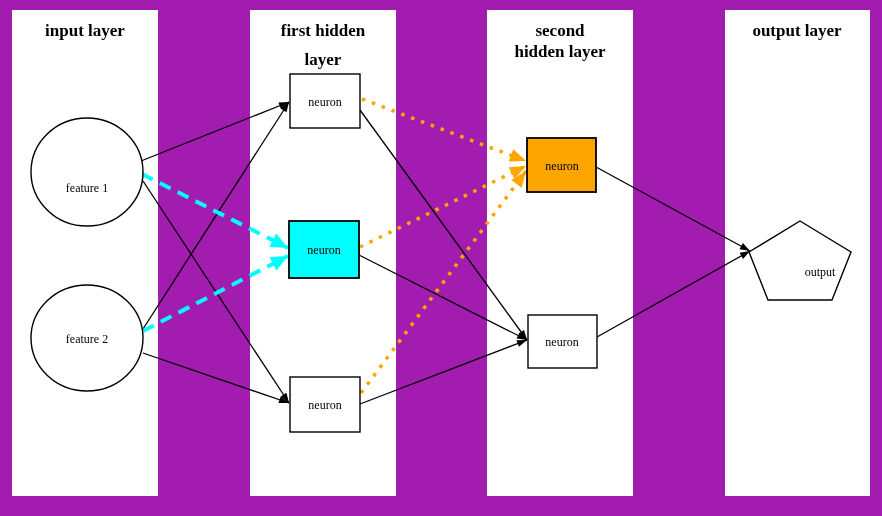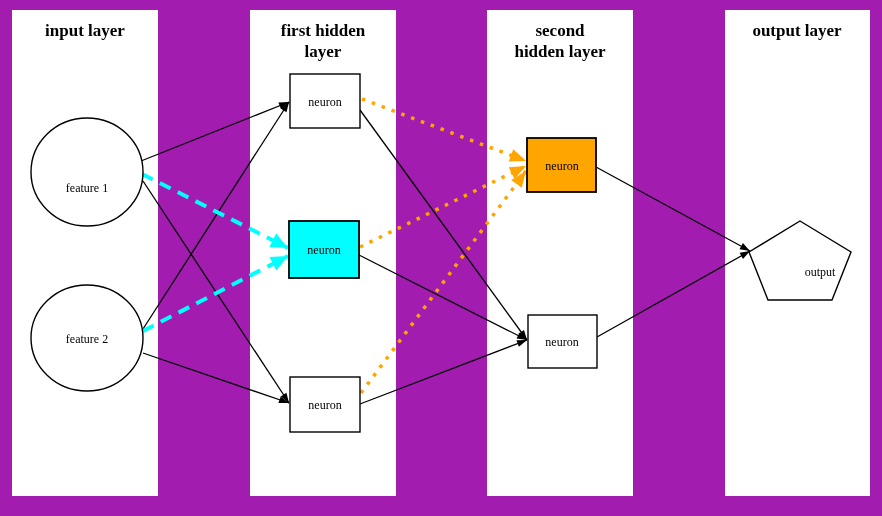--- a/index.html
+++ b/index.html
@@ -64,21 +64,21 @@
       <rect x="290" y="74" width="70" height="54" fill="#ffffff" stroke="#000000" stroke-width="1.4"></rect>
       <rect x="289" y="221" width="70" height="57" fill="#00ffff" stroke="#000000" stroke-width="1.8"></rect>
       <rect x="290" y="377" width="70" height="55" fill="#ffffff" stroke="#000000" stroke-width="1.4"></rect>
       <rect x="527" y="138" width="69" height="54" fill="#ffa500" stroke="#000000" stroke-width="1.8"></rect>
       <rect x="528" y="315" width="69" height="53" fill="#ffffff" stroke="#000000" stroke-width="1.4"></rect>
       <polygon points="800,221 851,252 832,300 768,300 749,252" fill="#ffffff" stroke="#000000" stroke-width="1.4"></polygon>
     </svg>
 
   <div class="lbl title" style="left:85px;  top:31px;">input layer</div>
   <div class="lbl title" style="left:323px; top:31px;text-align:right;">first hidden</div>
-  <div class="lbl title" style="left:323px; top:52px;">layer</div>
+  <div class="lbl title" style="left:323px; top:60px;">layer</div>
   <div class="lbl title" style="left:560px; top:31px;">second</div>
   <div class="lbl title" style="left:560px; top:52px;">hidden layer</div>
   <div class="lbl title" style="left:797px; top:31px;">output layer</div>
 
   <div class="lbl node-label" style="left:87px;  top:173px;margin-top:15px;">feature 1</div>
   <div class="lbl node-label" style="left:87px;  top:339px;">feature 2</div>
   <div class="lbl node-label" style="left:325px; top:102px;">neuron</div>
   <div class="lbl node-label" style="left:324px; top:250px;">neuron</div>
   <div class="lbl node-label" style="left:325px; top:405px;">neuron</div>
   <div class="lbl node-label" style="left:562px; top:166px;">neuron</div>

